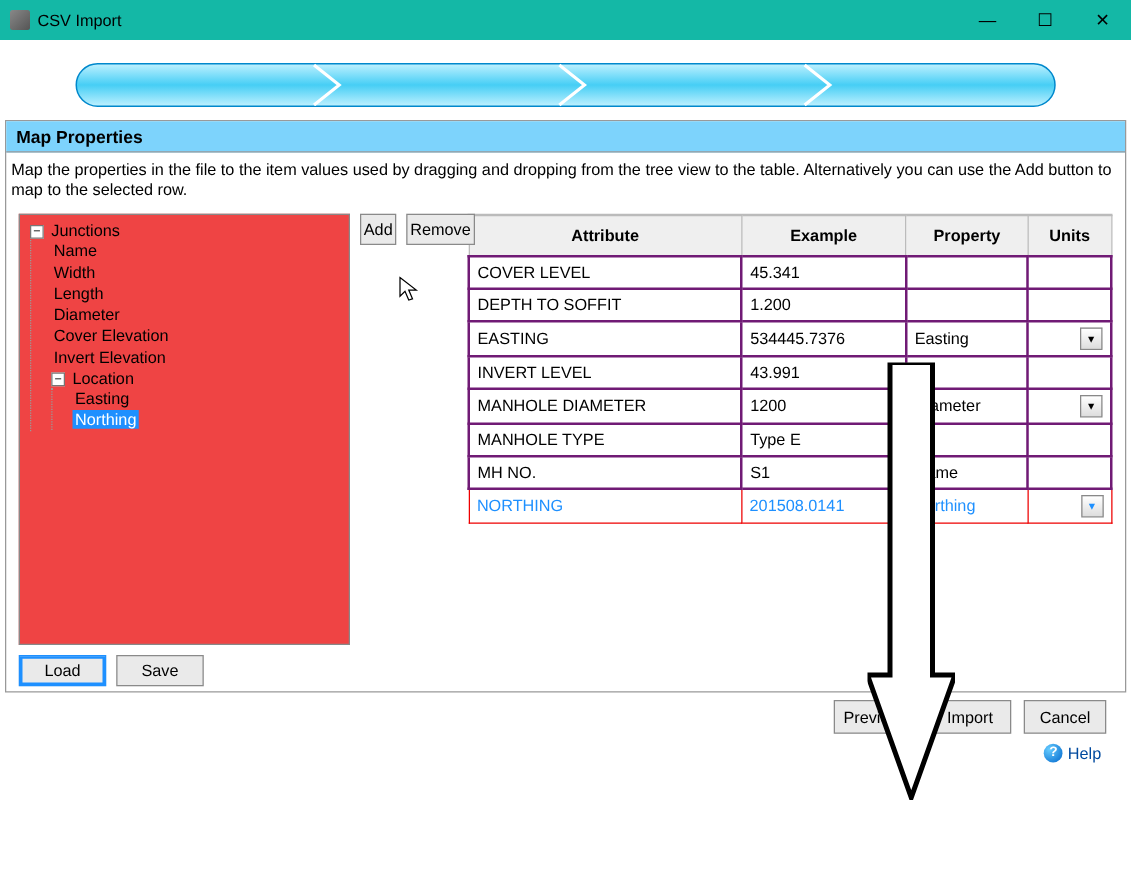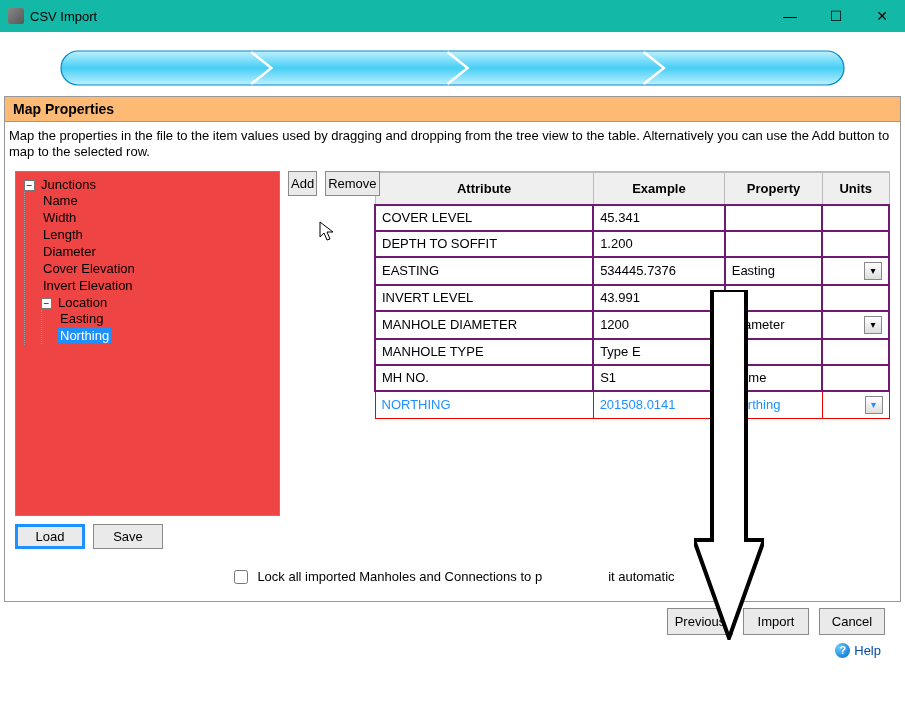--- a/index.html
+++ b/index.html
@@ -40,21 +40,21 @@
     height: 36px;
     position: relative;
   }
   .wizard-progress svg { width: 100%; height: 100%; display: block; }
 
   .panel {
     margin: 8px 4px 0 4px;
     border: 1px solid #999;
   }
   .panel-header {
-    background: #fdba74;
+    background: #7dd3fc;
     border-bottom: 1px solid #999;
     padding: 4px 8px;
     font-weight: bold;
     font-size: 14px;
   }
   .panel-desc {
     padding: 6px 8px 2px 4px;
     font-size: 13px;
     line-height: 1.25;
   }
@@ -315,26 +315,20 @@
               <td>Northing</td>
               <td>
                 <div class="dd">▾</div>
               </td>
             </tr>
           </tbody>
       </table>
     </div>
   </div>
 
-  <div class="lock-row">
-    <input type="checkbox" style="">
-    <span>Lock all imported Manholes and Connections to p</span>
-    <span style="display:inline-block;width:54px"></span>
-    <span>it automatic</span>
-  </div>
 </div>
 
 <div class="footer-btns">
   <div class="btn">Previous</div>
   <div class="btn">Import</div>
   <div class="btn">Cancel</div>
 </div>
 
 <div class="help-row">
   <div class="help-icon">?</div>

